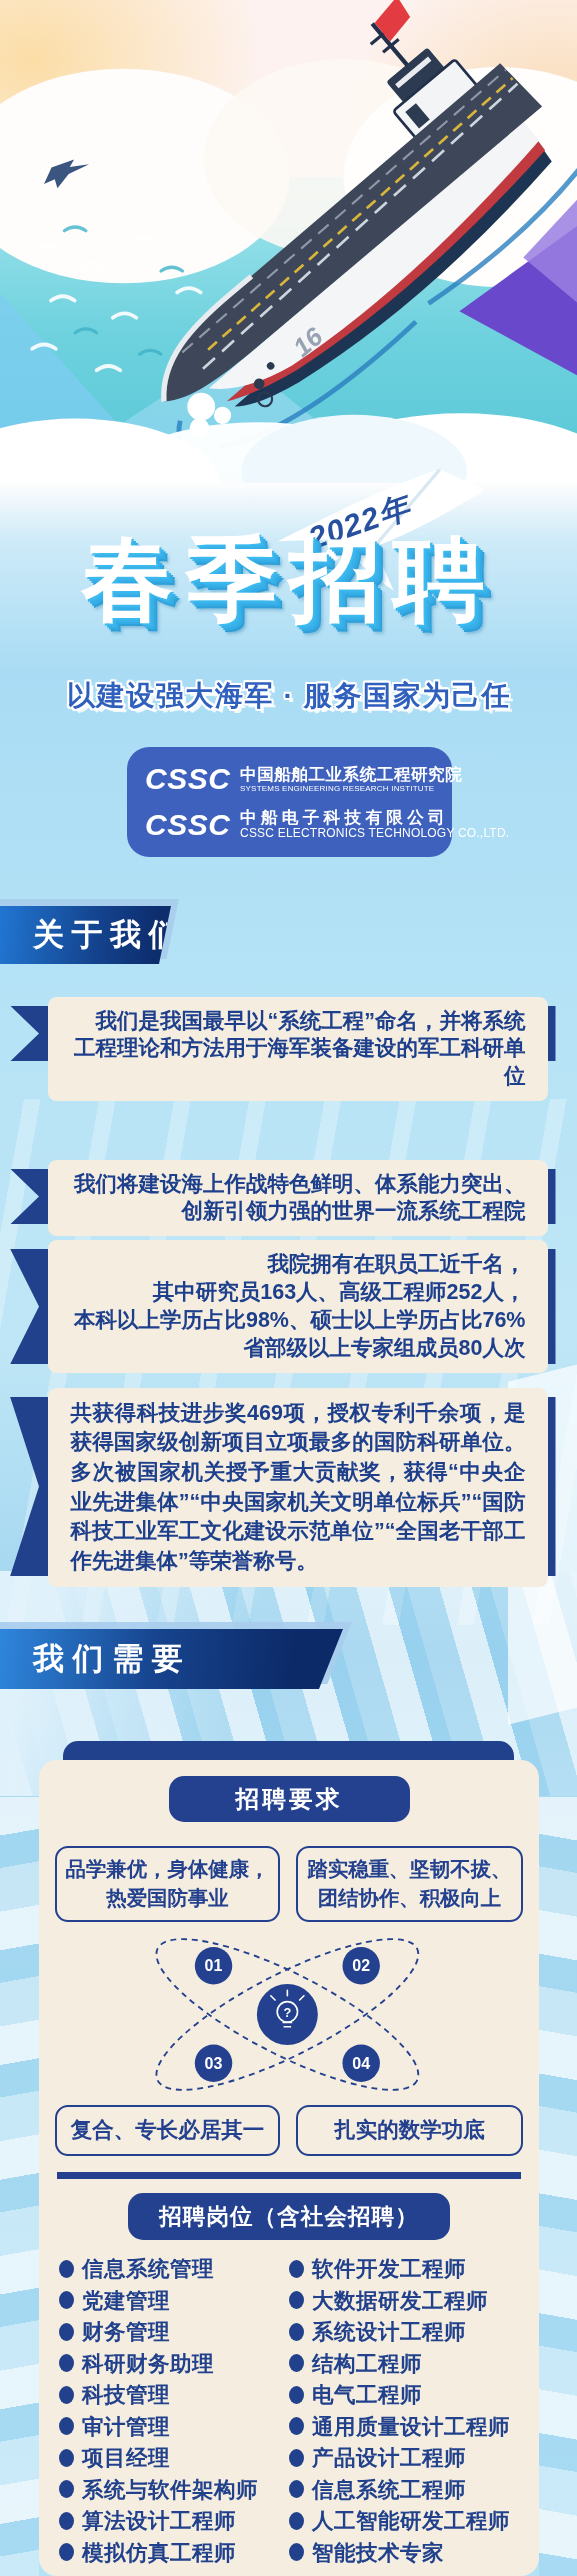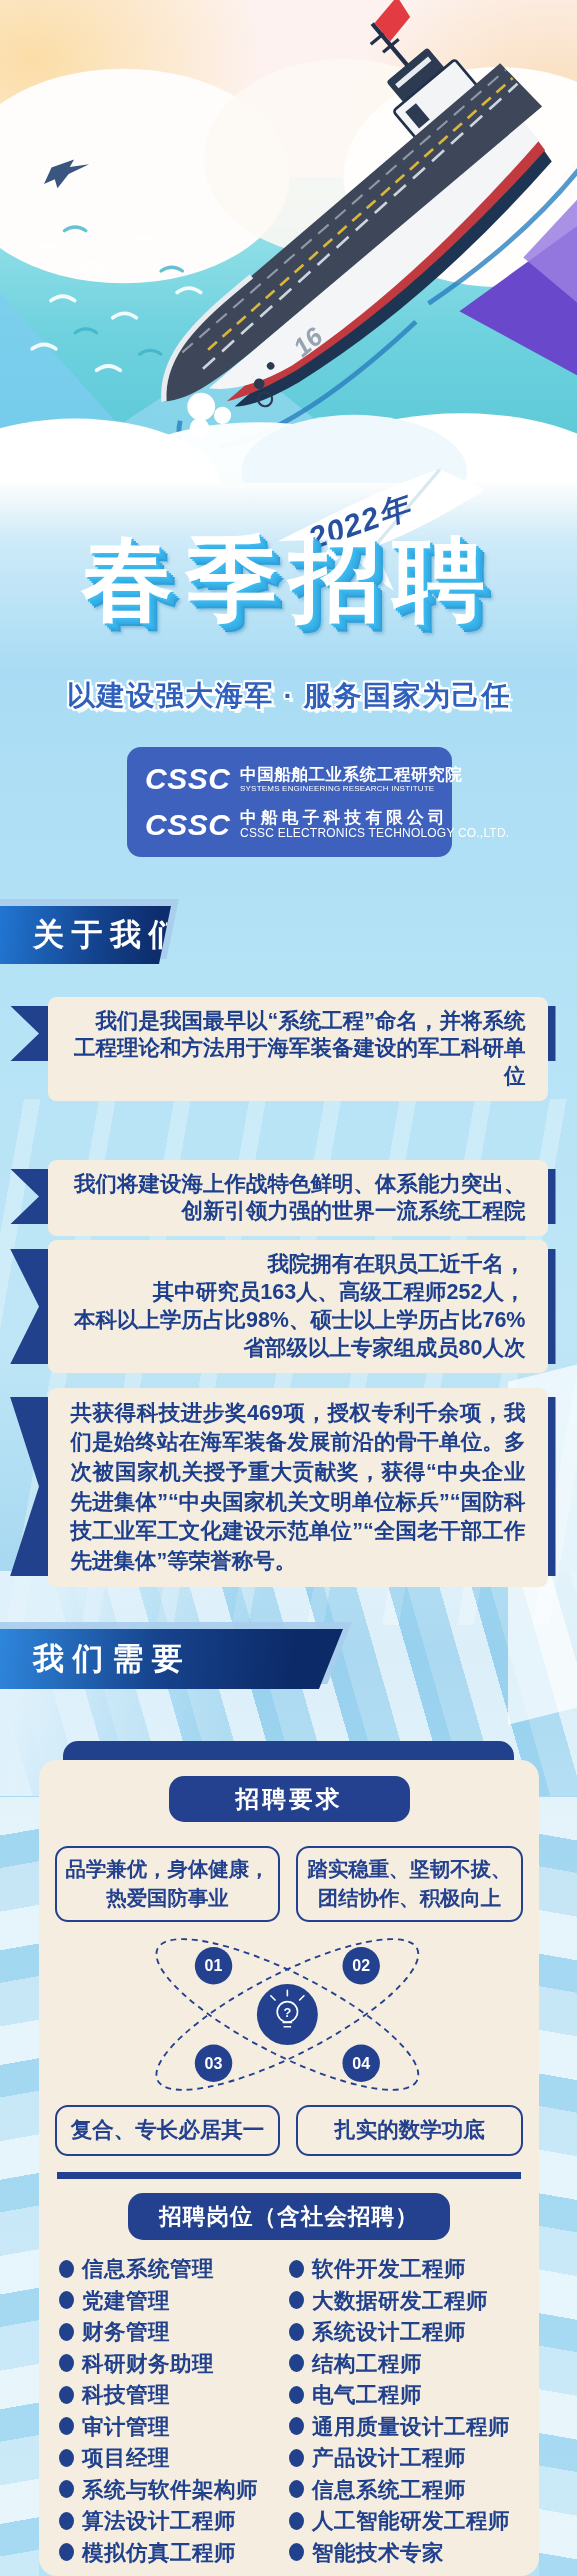--- a/index.html
+++ b/index.html
@@ -35,21 +35,21 @@
     text-shadow:2.1px 2.1px 0 #3cb9ee,4.3px 4.3px 0 #38b2e9,6.4px 6.4px 0 #34abe4,
       8px 8px 0 #2f9fd8,9.7px 9.7px 3.2px rgba(30,120,170,.35);}
   .subtitle{
     position:absolute;top:677px;left:0;width:578px;text-align:center;z-index:3;
     font-size:28px;font-weight:900;color:#3060bd;letter-spacing:1.6px;
     text-shadow:-2.1px 0 0 #fff,2.1px 0 0 #fff,0 -2.1px 0 #fff,0 2.1px 0 #fff,
       -1.6px -1.6px 0 #fff,1.6px 1.6px 0 #fff,-1.6px 1.6px 0 #fff,1.6px -1.6px 0 #fff,3.8px 3.8px 0 rgba(255,255,255,.85);}
   
   .logo-box{
     position:absolute;top:747px;left:127px;width:325px;z-index:3;
-    background:#3e61bd;border-radius:14px;padding:15px 18px;box-sizing:border-box;
+    background:#3e61bd;border-radius:22px;padding:15px 18px;box-sizing:border-box;
     display:flex;flex-direction:column;gap:11.8px;}
   .logo-row{display:flex;align-items:center;gap:9.7px;color:#fff;}
   .cssc-mark{font-size:30px;font-weight:900;font-style:italic;letter-spacing:0.5px;flex:0 0 auto;}
   .logo-names{display:flex;flex-direction:column;line-height:1.15;}
   .logo-cn{font-size:16.6px;font-weight:700;letter-spacing:0.5px;white-space:nowrap;}
   .logo-cn.wide{letter-spacing:4.3px;}
   .logo-en{font-size:8px;font-weight:500;letter-spacing:0.2px;white-space:nowrap;}
   .logo-en.big{font-size:12px;}
   
   .hdr-light{position:absolute;background:#a9cdec;opacity:.95;z-index:2;
@@ -249,21 +249,21 @@
     <div class="card-body">
         <div class="card-text tight">我院拥有在职员工近千名，
 其中研究员163人、高级工程师252人，
 本科以上学历占比98%、硕士以上学历占比76%
 省部级以上专家组成员80人次</div>
       </div>
   </div>
   <div class="card" style="top:1388px;height:197px;">
     <div class="card-tag"></div>
     <div class="card-body">
-        <div class="card-text just">共获得科技进步奖469项，授权专利千余项，我们是始终站在海军装备发展前沿的骨干单位。多次被国家机关授予重大贡献奖，获得“中央企业先进集体”“中央国家机关文明单位标兵”“国防科技工业军工文化建设示范单位”“全国老干部工作先进集体”等荣誉称号。</div>
+        <div class="card-text just">共获得科技进步奖469项，授权专利千余项，是获得国家级创新项目立项最多的国防科研单位。多次被国家机关授予重大贡献奖，获得“中央企业先进集体”“中央国家机关文明单位标兵”“国防科技工业军工文化建设示范单位”“全国老干部工作先进集体”等荣誉称号。</div>
       </div>
   </div>
 
   <div class="hdr-light" style="top:1622px;left:0;width:352px;height:62px;"></div>
   <div class="hdr-dark" style="top:1629px;left:0;width:343px;height:60px;background:linear-gradient(96deg,#2e86dc 0%,#17448e 45%,#0c2a68 85%);">
     <div class="hdr-text" style="line-height:60px;letter-spacing:8.6px;">我们需要</div>
   </div>
 
   <div class="panel-band"></div>
   <div class="panel">

